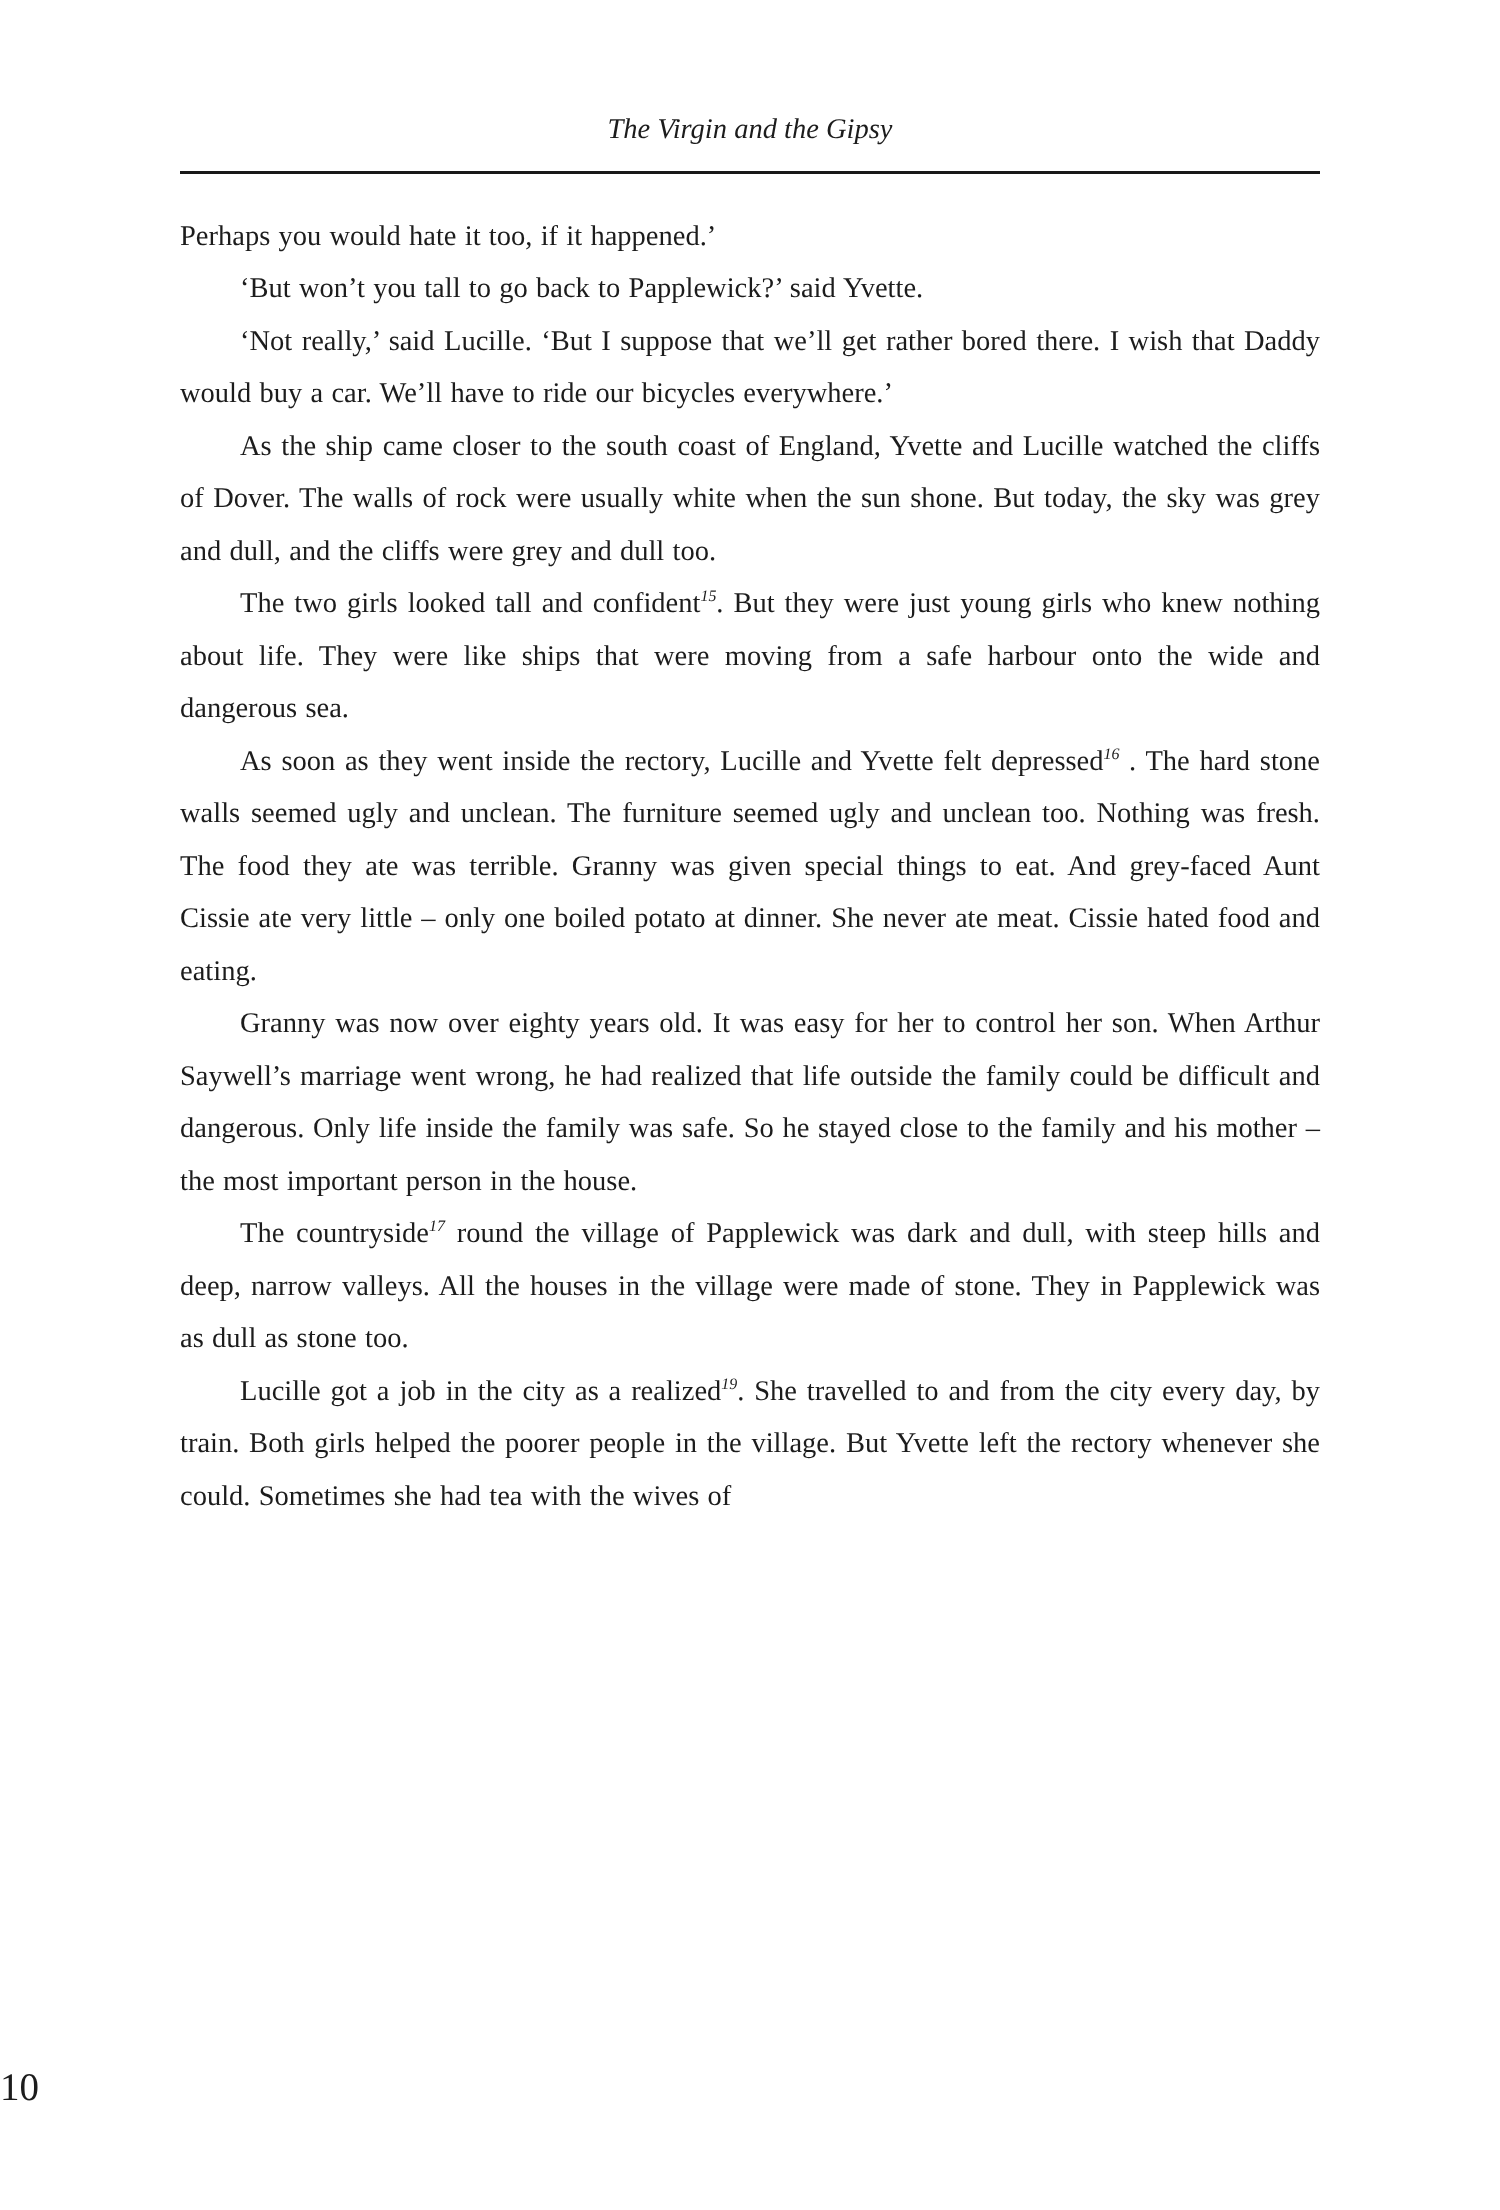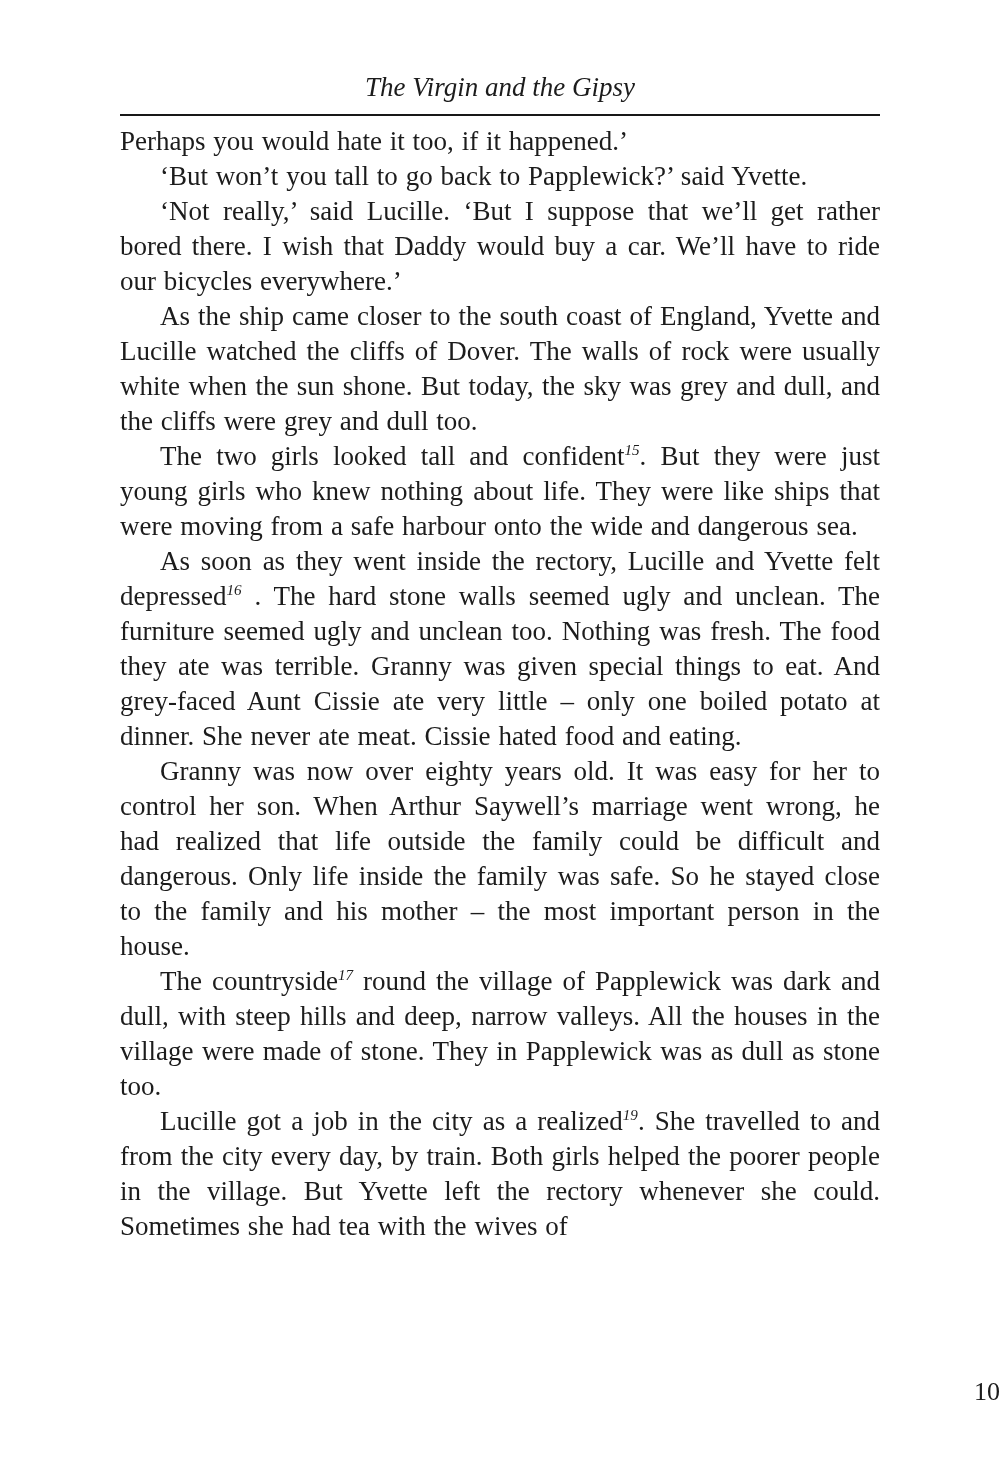--- a/index.html
+++ b/index.html
@@ -13,35 +13,35 @@
     color: #1c1c1c;
     font-family: "Liberation Serif", serif;
     overflow: hidden;
   }
   .page-header {
     padding-top: 72px;
     text-align: center;
   }
   .book-title {
     font-style: italic;
-    font-size: 27px;
+    font-size: 19px;
     line-height: 30px;
     color: #1c1c1c;
   }
   .header-rule {
     width: 760px;
     margin: 12px auto 0 auto;
     border: 0;
     border-bottom: 2px solid #181818;
     height: 0;
   }
   .content {
     width: 760px;
-    margin: 8px auto 0 auto;
-    font-size: 27px;
+    margin: 24px auto 0 auto;
+    font-size: 19px;
     line-height: 35px;
     text-align: justify;
     word-spacing: 0.04em;
   }
   .para {
     margin: 0;
     padding: 0;
   }
   .para.indent {
     text-indent: 40px;
@@ -51,21 +51,21 @@
     line-height: 0;
     vertical-align: super;
     letter-spacing: 0;
     font-style: italic;
   }
   .page-footer {
     position: absolute;
     left: 0;
     bottom: 66px;
     width: 100%;
-    text-align: right;
+    text-align: left;
     font-size: 26px;
     color: #1c1c1c;
   }
 </style>
 </head>
 <body>
 
 <div class="page">
 
   <header class="page-header">

